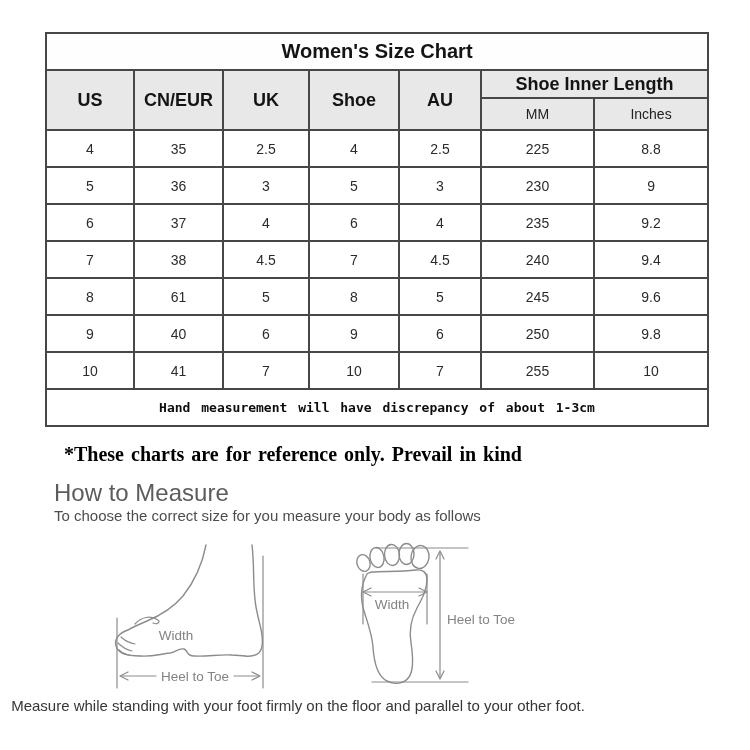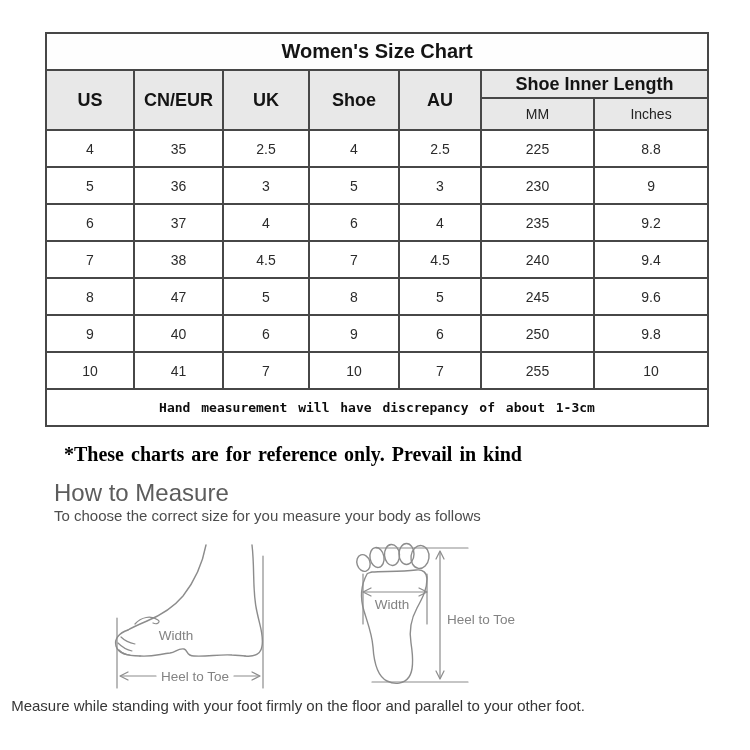--- a/index.html
+++ b/index.html
@@ -111,21 +111,21 @@
           <td>7</td>
           <td>38</td>
           <td>4.5</td>
           <td>7</td>
           <td>4.5</td>
           <td>240</td>
           <td>9.4</td>
         </tr>
         <tr>
           <td>8</td>
-          <td>47</td>
+          <td>61</td>
           <td>5</td>
           <td>8</td>
           <td>5</td>
           <td>245</td>
           <td>9.6</td>
         </tr>
         <tr>
           <td>9</td>
           <td>40</td>
           <td>6</td>

